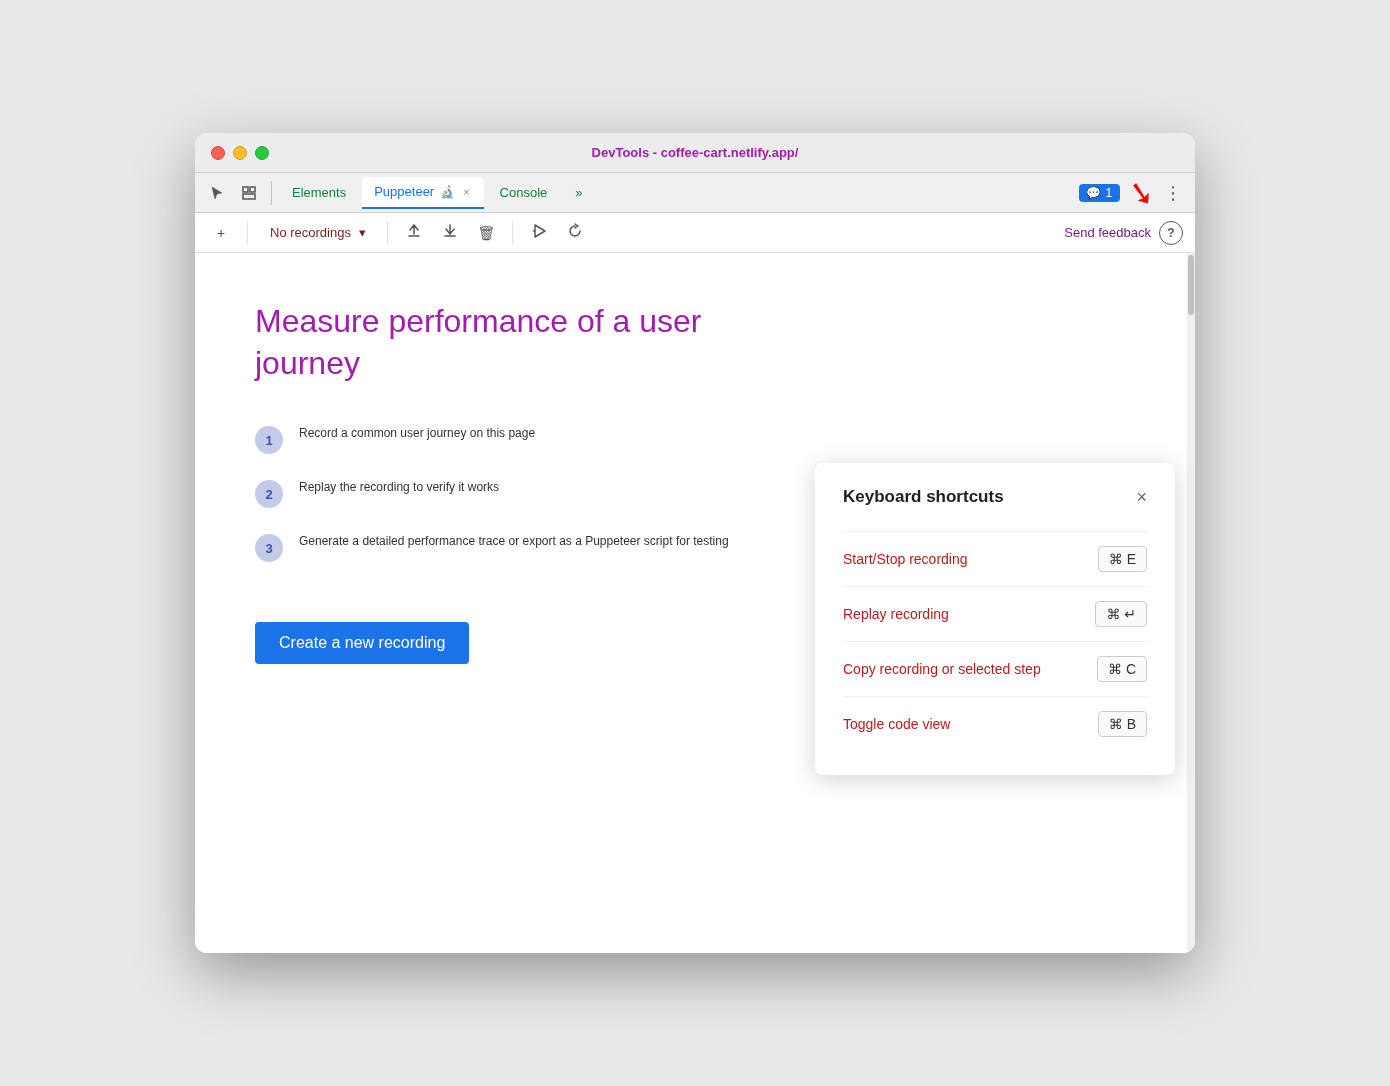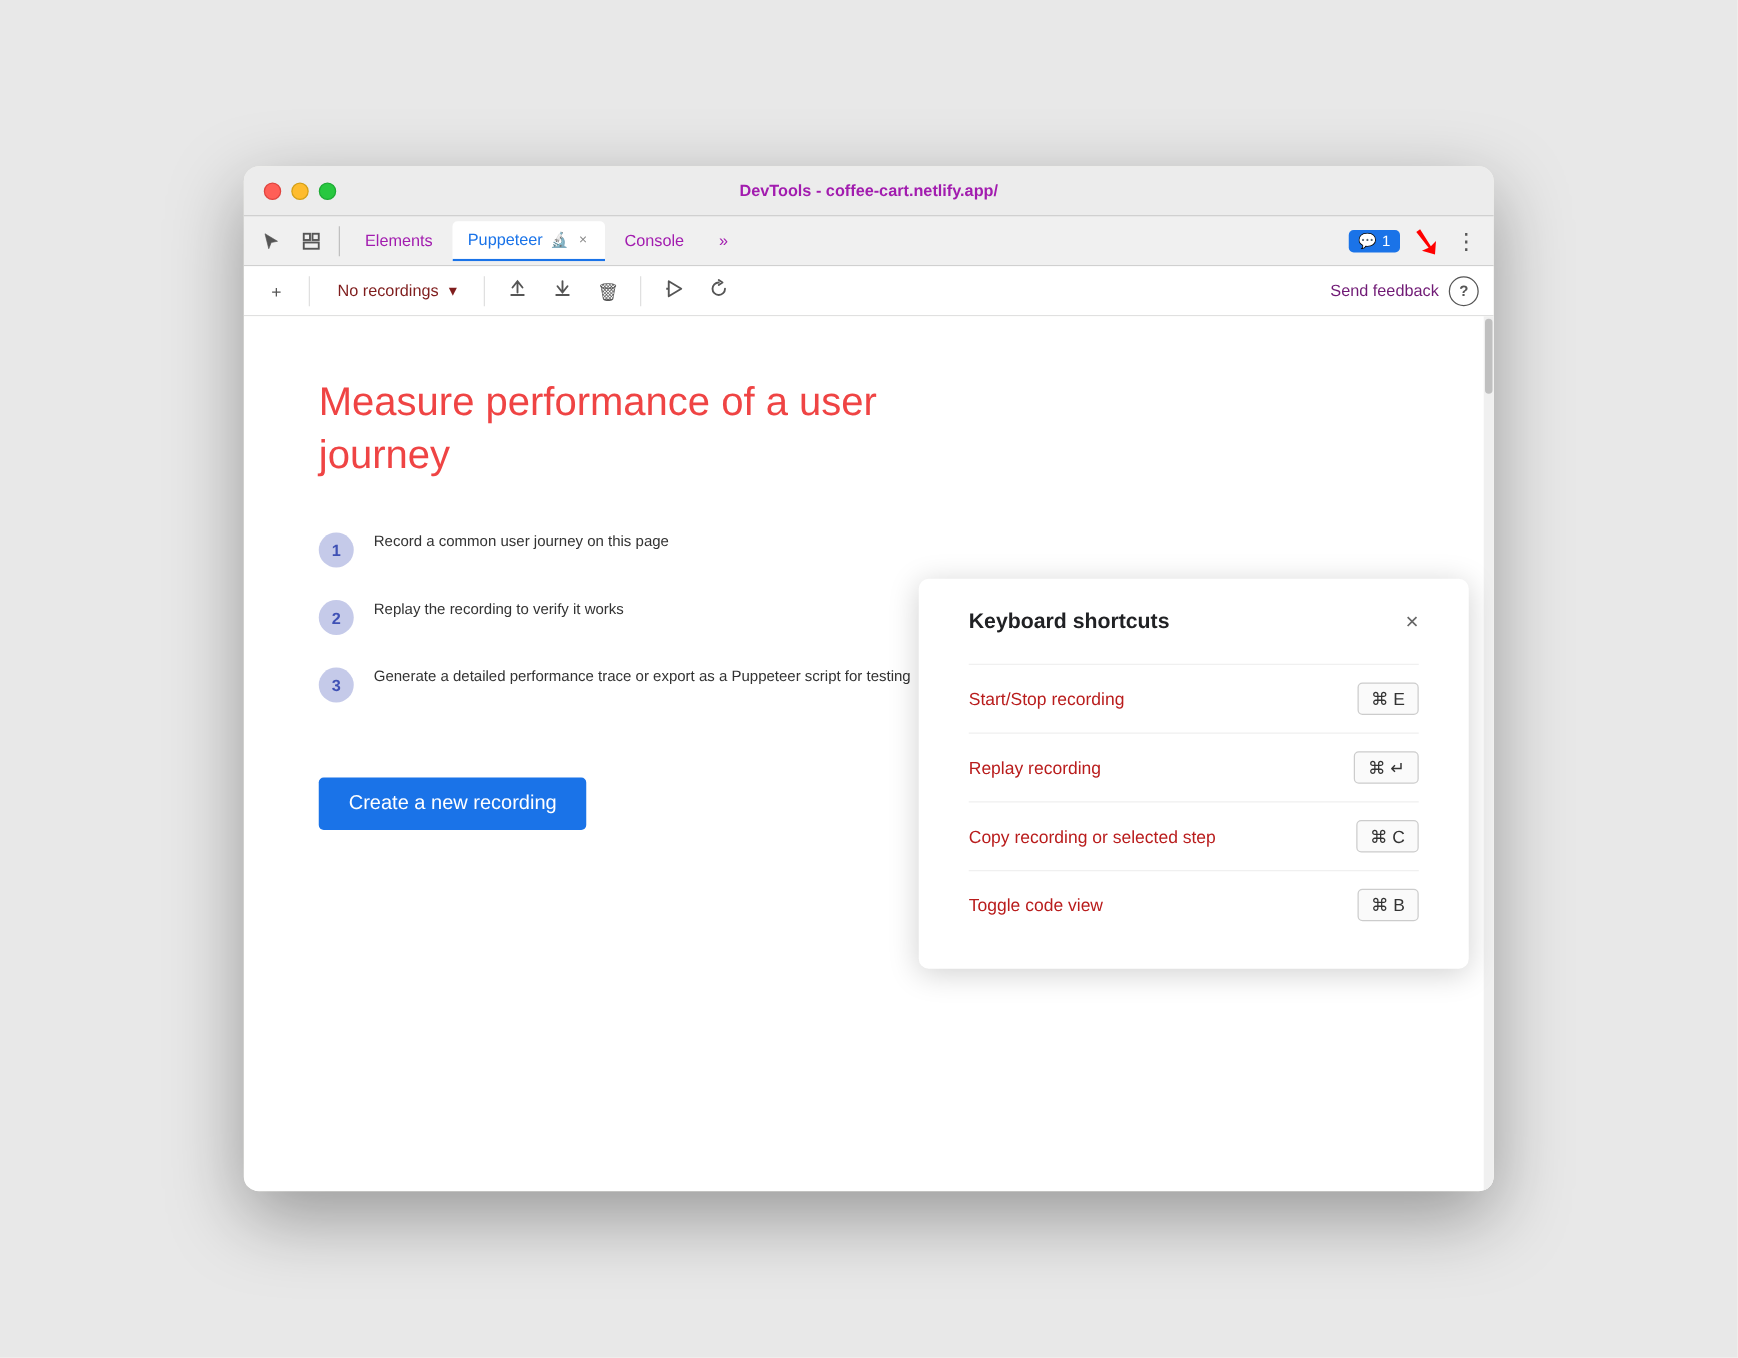--- a/index.html
+++ b/index.html
@@ -83,21 +83,21 @@
     }
     .tab {
       display: flex;
       align-items: center;
       gap: 6px;
       padding: 4px 12px;
       border: none;
       background: none;
       cursor: pointer;
       font-size: 13px;
-      color: #a21caf;
+      color: #15803d;
       border-radius: 4px;
       height: 32px;
     }
     .tab.active {
       background: white;
       color: #1a73e8;
       border-bottom: 2px solid #1a73e8;
       border-radius: 4px 4px 0 0;
     }
     .tab-close {
@@ -202,21 +202,21 @@
     .main-content {
       background: white;
       min-height: 700px;
       padding: 48px 60px;
       position: relative;
     }
 
     .main-heading {
       font-size: 32px;
       font-weight: 500;
-      color: #ef4444;
+      color: #a21caf;
       line-height: 1.3;
       max-width: 480px;
       margin-bottom: 40px;
     }
 
     .steps-list {
       list-style: none;
       display: flex;
       flex-direction: column;
       gap: 24px;
@@ -281,25 +281,25 @@
       background: #c0c0c0;
       border-radius: 3px;
       margin: 2px auto;
     }
 
     
     .shortcuts-popup {
       position: absolute;
       top: 210px;
       right: 20px;
-      width: 440px;
+      width: 360px;
       background: white;
       border-radius: 8px;
       box-shadow: 0 4px 24px rgba(0,0,0,0.18);
-      padding: 24px 40px;
+      padding: 24px 28px;
       z-index: 100;
     }
 
     .shortcuts-header {
       display: flex;
       align-items: center;
       justify-content: space-between;
       margin-bottom: 24px;
     }
 

